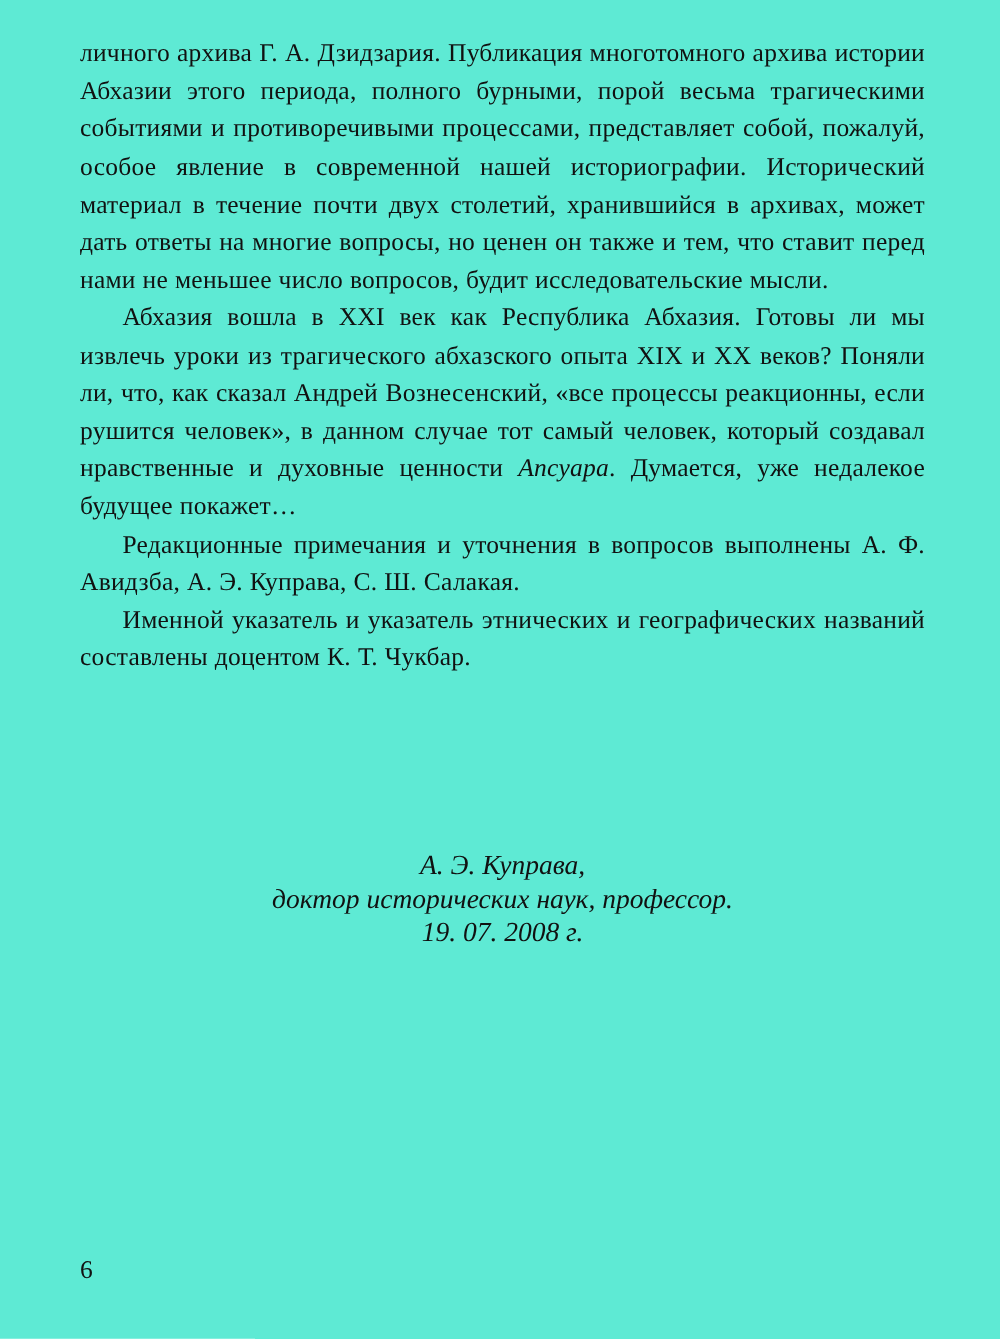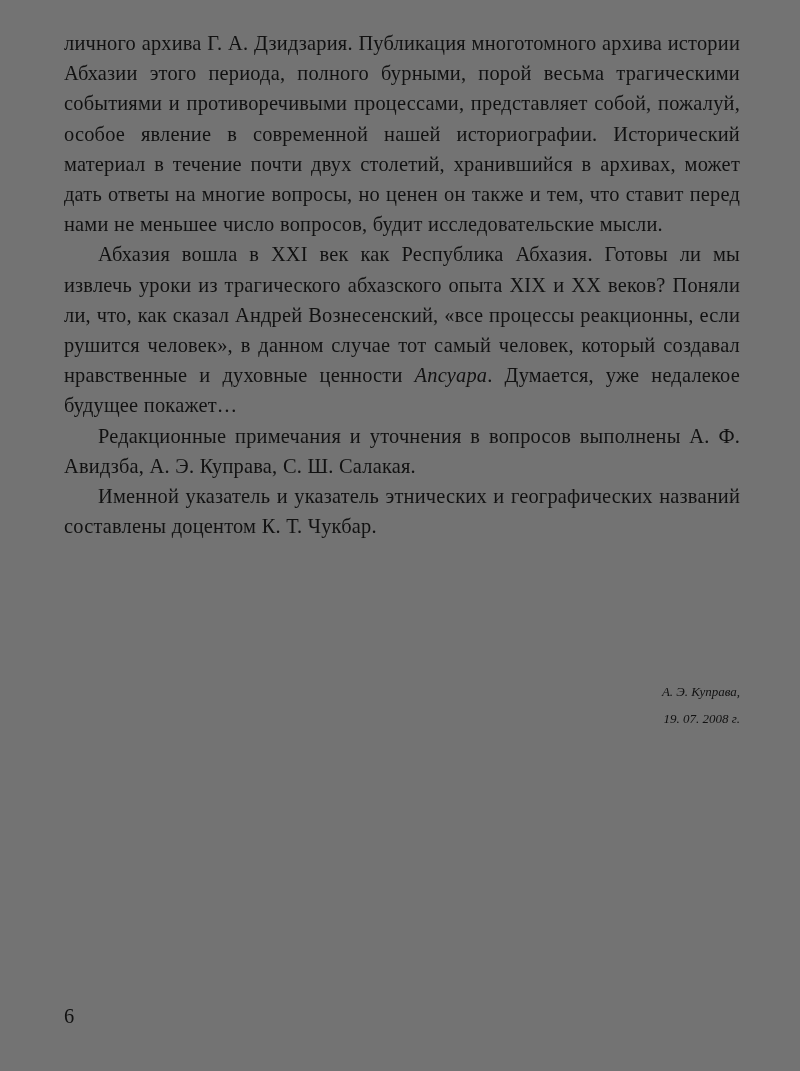--- a/index.html
+++ b/index.html
@@ -14,21 +14,21 @@
     font-family: "Liberation Serif", "DejaVu Serif", serif;
     color: #111111;
     overflow: hidden;
   }
   .page {
     position: absolute;
     left: 0;
     top: 0;
     width: 800px;
     height: 1071px;
-    background: #737373;
+    background: #5eead4;
   }
   .content {
     position: absolute;
     left: 64px;
     top: 28px;
     width: 676px;
   }
   p.para {
     margin: 0;
     font-size: 20.4px;
@@ -44,23 +44,23 @@
     text-indent: 0;
   }
   .em {
     font-style: italic;
   }
   .signature {
     position: absolute;
     left: 64px;
     top: 678px;
     width: 676px;
-    text-align: right;
+    text-align: center;
     font-style: italic;
-    font-size: 13px;
+    font-size: 22px;
     line-height: 27px;
   }
   .signature div {
     white-space: nowrap;
   }
   .folio {
     position: absolute;
     left: 64px;
     top: 1004px;
     font-size: 20.4px;
@@ -81,18 +81,19 @@
     <p class="para"><span>Абхазия вошла в XXI век как Республика Абхазия. Готовы ли мы извлечь уроки из трагического абхазского опыта XIX и XX веков? Поняли ли, что, как сказал Андрей Вознесенский, «все процессы реакционны, если рушится человек», в данном случае тот самый человек, который создавал нравственные и духовные ценности </span><span class="em">Апсуара</span><span>. Думается, уже недалекое будущее покажет…</span></p>
 
     <p class="para">Редакционные примечания и уточнения в вопросов выполнены А. Ф. Авидзба, А. Э. Куправа, С. Ш. Салакая.</p>
 
     <p class="para">Именной указатель и указатель этнических и географических названий составлены доцентом К. Т. Чукбар.</p>
 
   </div>
 
   <div class="signature">
     <div>А. Э. Куправа,</div>
+    <div>доктор исторических наук, профессор.</div>
     <div>19. 07. 2008 г.</div>
   </div>
 
   <div class="folio">6</div>
 
 </div>
 
 </body></html>

